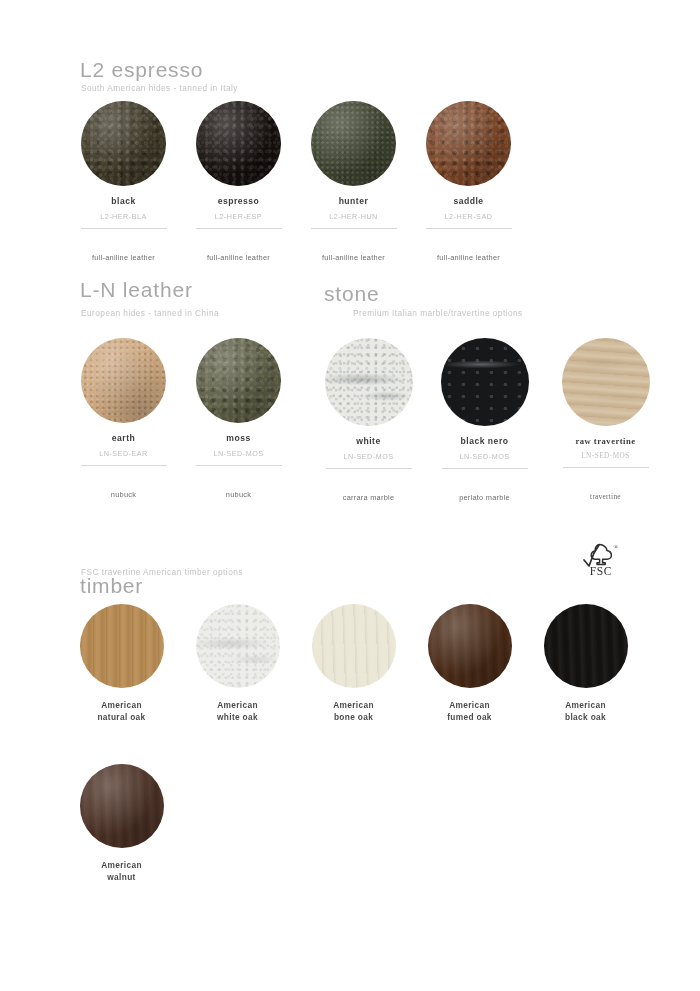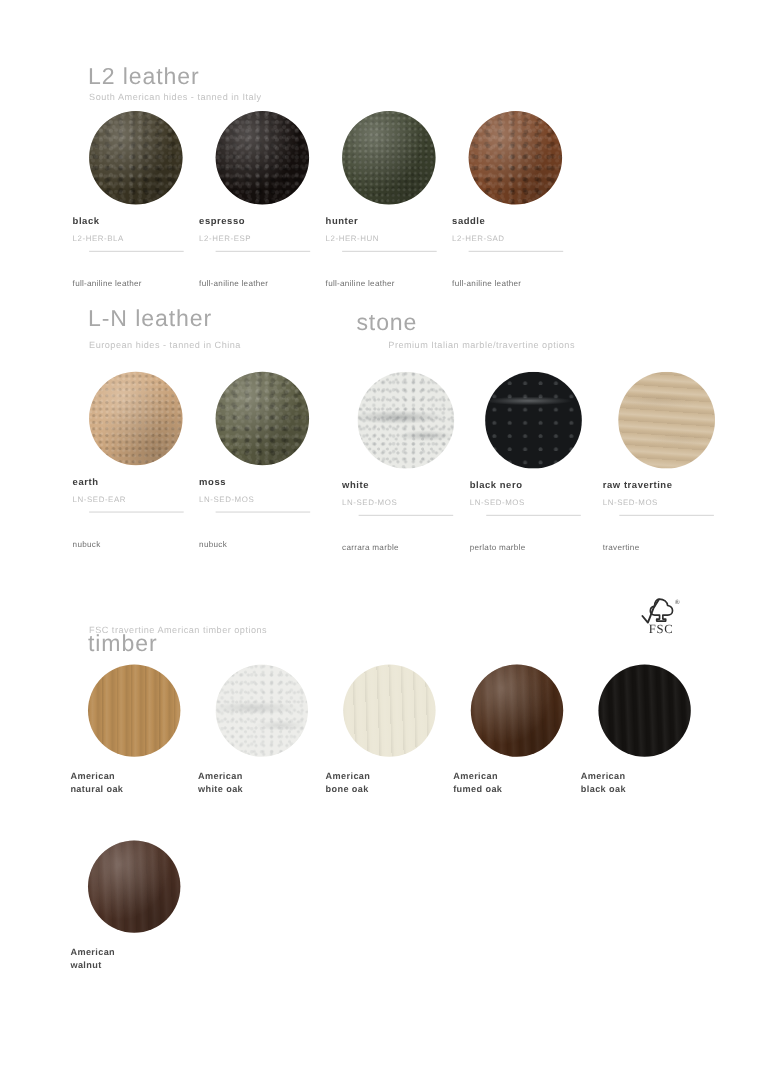--- a/index.html
+++ b/index.html
@@ -36,21 +36,21 @@
     font-size: 8.3px;
     letter-spacing: 0.45px;
     color: #c3c3c3;
     white-space: nowrap;
     font-weight: 400;
   }
 
   
   .cell {
     position: absolute;
-    text-align: left;
+    text-align: center;
   }
   .disc {
     border-radius: 50%;
     margin: 0 auto;
     position: relative;
     overflow: hidden;
     background-color: #ccc;
   }
   .disc .grain {
     position: absolute;
@@ -173,21 +173,21 @@
     font-size: 10px;
     color: #c9c9c9;
     letter-spacing: 1px;
   }
 </style>
 </head>
 <body>
 
 <div class="page">
 
-  <div class="sec-title" style="left:80px; top:58px;">L2 leather</div>
+  <div class="sec-title" style="left:80px; top:58px;">L2 espresso</div>
   <div class="sec-sub" style="left:81px; top:83px;">South American hides - tanned in Italy</div>
 
   <div class="cell" style="left:66px; top:101px; width:115px;">
     <div class="disc" style="width:85px;height:85px;background-color:#3f3926;">
       <div class="grain tx-pebble"></div>
         <div class="sheen"></div>
     </div>
     <div class="nm">black</div>
     <div class="code">L2-HER-BLA</div>
     <div class="rule" style="width:86px;"></div>
@@ -264,21 +264,21 @@
   </div>
 
   <div class="cell" style="left:427px; top:338px; width:115px;">
     <div class="disc tx-marble-b" style="width:88px;height:88px;"></div>
     <div class="nm">black nero</div>
     <div class="code">LN-SED-MOS</div>
     <div class="rule" style="width:86px;"></div>
     <div class="desc">perlato marble</div>
   </div>
 
-  <div class="cell" style="left:548px; top:338px; width:115px;">
+  <div class="cell" style="left:548px; top:338px; width:115px;font-family:Liberation Serif, serif;">
     <div class="disc tx-trav" style="width:88px;height:88px;"></div>
     <div class="nm">raw travertine</div>
     <div class="code">LN-SED-MOS</div>
     <div class="rule" style="width:86px;"></div>
     <div class="desc">travertine</div>
   </div>
 
   <div class="sec-title" style="left:80px; top:534px;margin-top:40px;">timber</div>
   <div class="sec-sub" style="left:81px; top:567px;">FSC travertine American timber options</div>
 

